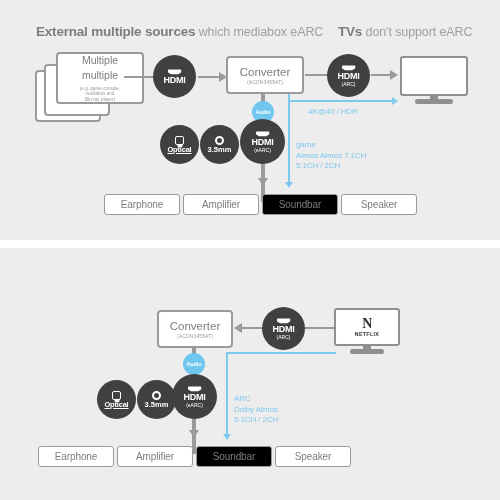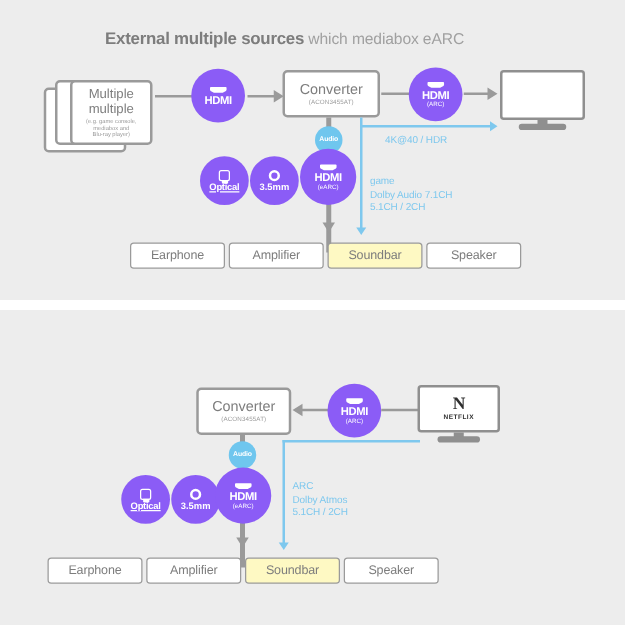--- a/index.html
+++ b/index.html
@@ -8,42 +8,42 @@
     font-family:"Liberation Sans","DejaVu Sans",sans-serif;
     overflow:hidden;
   }
   .stage{position:relative;width:500px;height:500px;}
 
   .panel{position:absolute;left:0;width:500px;background:#ededed;}
   #panel-top{top:0;height:240px;}
   #panel-bottom{top:248px;height:252px;}
 
   .title{position:absolute;white-space:nowrap;color:#8c8c8c;}
-  .title .strong{font-weight:bold;font-size:13.5px;color:#7d7d7d;letter-spacing:-.2px;margin-left:48px;}
+  .title .strong{font-weight:bold;font-size:13.5px;color:#7d7d7d;letter-spacing:-.2px;}
   .title .light{font-weight:normal;font-size:12.5px;color:#a0a0a0;letter-spacing:-.1px;}
 
   
   .wbox{
     position:absolute;background:#ffffff;border:2px solid #9a9a9a;
     border-radius:4px;box-sizing:border-box;
     display:flex;flex-direction:column;align-items:center;justify-content:center;
     color:#7d7d7d;
   }
   .ghost{position:absolute;background:#ffffff;border:2px solid #9a9a9a;border-radius:4px;box-sizing:border-box;}
 
   .src-main-l1{font-size:10.5px;line-height:12px;color:#7d7d7d;}
   .src-main-l2{font-size:10.5px;line-height:12px;color:#7d7d7d;}
   .src-sub{font-size:4.6px;line-height:5.4px;color:#9a9a9a;text-align:center;margin-top:1px;}
 
   .conv-l1{font-size:11.5px;line-height:13px;color:#7d7d7d;}
   .conv-l2{font-size:5px;line-height:6px;color:#9a9a9a;margin-top:0px;letter-spacing:.1px;}
 
   
   .circ{
-    position:absolute;border-radius:50%;background:#8b5cf6;
+    position:absolute;border-radius:50%;background:#404040;
     display:flex;flex-direction:column;align-items:center;justify-content:center;
     color:#ffffff;box-sizing:border-box;
   }
   .circ .cl1{font-size:9px;line-height:9.5px;font-weight:bold;letter-spacing:-.3px;}
   .circ .cl2{font-size:5px;line-height:5.5px;letter-spacing:0px;}
   .circ .clbl{font-size:7.5px;line-height:8px;font-weight:bold;letter-spacing:-.2px;text-decoration:underline;}
   .circ .clbl-sm{font-size:7.5px;line-height:8px;font-weight:bold;}
 
   .hdmi-glyph{width:15px;height:8px;margin-bottom:0px;}
   .opt-glyph{width:9px;height:9px;border:1.6px solid #fff;border-radius:2px;
@@ -79,37 +79,40 @@
 
   .bluetext{position:absolute;color:#7ec8ee;font-size:8px;line-height:10.5px;white-space:nowrap;letter-spacing:-.1px;}
   .bluetext.single{line-height:11px;}
 
   
   .outbox{
     position:absolute;height:21px;background:#ffffff;border:1.8px solid #9a9a9a;border-radius:3px;
     box-sizing:border-box;display:flex;align-items:center;justify-content:center;
     font-size:10px;color:#7d7d7d;letter-spacing:-.1px;
   }
-  .outbox.filled{background:#fef9c3;}
+  .outbox.filled{background:#000000;}
 </style>
 </head>
 <body>
 
 <div class="stage">
 
   <div class="panel" id="panel-top">
 
     <div class="title" style="left:36px;top:22px;">
       <span class="strong">External multiple sources</span><span class="light"> which mediabox eARC</span>
     </div>
+    <div class="title" style="left:338px;top:22px;">
+      <span class="strong">TVs</span><span class="light"> don't support eARC</span>
+    </div>
 
     <div class="ghost" style="left:35px;top:70px;width:66px;height:52px;"></div>
     <div class="ghost" style="left:44px;top:64px;width:66px;height:52px;"></div>
 
-    <div class="wbox" style="left:56px;top:64px;width:66px;height:52px;">
+    <div class="wbox" style="left:56px;top:52px;width:88px;height:52px;justify-content:space-between;">
       <div class="src-main-l1">Multiple</div>
       <div class="src-main-l2">multiple</div>
       <div class="src-sub" style="white-space:pre;">(e.g. game console,
 mediabox and
 Blu-ray player)</div>
     </div>
 
     <div class="line-g" style="left:124px;top:76px;width:32px;height:2px;"></div>
 
     <div class="circ" style="left:153px;top:55px;width:43px;height:43px;">
@@ -150,21 +153,21 @@
 
     <div class="line-g" style="left:261px;top:94px;width:4px;height:108px;"></div>
     <div class="arrow ar-down" style="left:258px;top:178px;"></div>
     <div class="audio-badge" style="left:252px;top:101px;width:22px;height:22px;">Audio</div>
 
     <div class="line-b" style="left:288px;top:94px;width:2px;height:90px;"></div>
     <div class="arrow ar-down-b" style="left:285px;top:182px;"></div>
 
     <div class="bluetext" style="left:296px;top:140px;">
       <div>game</div>
-      <div>Dolby Audio 7.1CH</div>
+      <div>Atmos Atmos 7.1CH</div>
       <div>5.1CH / 2CH</div>
     </div>
 
     <div class="circ" style="left:160px;top:125px;width:39px;height:39px;">
       <div class="opt-glyph"></div>
       <div class="clbl">Optical</div>
     </div>
     <div class="circ" style="left:200px;top:125px;width:39px;height:39px;">
       <div class="jack-glyph"></div>
       <div class="clbl-sm">3.5mm</div>
@@ -216,21 +219,21 @@
       <div class="nf-n">N</div>
       <div class="nf-word">NETFLIX</div>
     </div>
     <div class="tv-neck" style="left:363px;top:98px;width:8px;height:4px;"></div>
     <div class="tv-base" style="left:350px;top:101px;width:34px;height:5px;"></div>
 
     <div class="line-b" style="left:226px;top:104px;width:110px;height:2px;"></div>
     <div class="line-b" style="left:226px;top:104px;width:2px;height:84px;"></div>
     <div class="arrow ar-down-b" style="left:223px;top:186px;"></div>
 
-    <div class="bluetext" style="left:234px;top:136px;">
+    <div class="bluetext" style="left:234px;top:146px;">
       <div>ARC</div>
       <div>Dolby Atmos</div>
       <div>5.1CH / 2CH</div>
     </div>
 
     <div class="line-g" style="left:192px;top:100px;width:4px;height:106px;"></div>
     <div class="arrow ar-down" style="left:189px;top:182px;"></div>
     <div class="audio-badge" style="left:183px;top:105px;width:22px;height:22px;">Audio</div>
 
     <div class="circ" style="left:97px;top:132px;width:39px;height:39px;">

